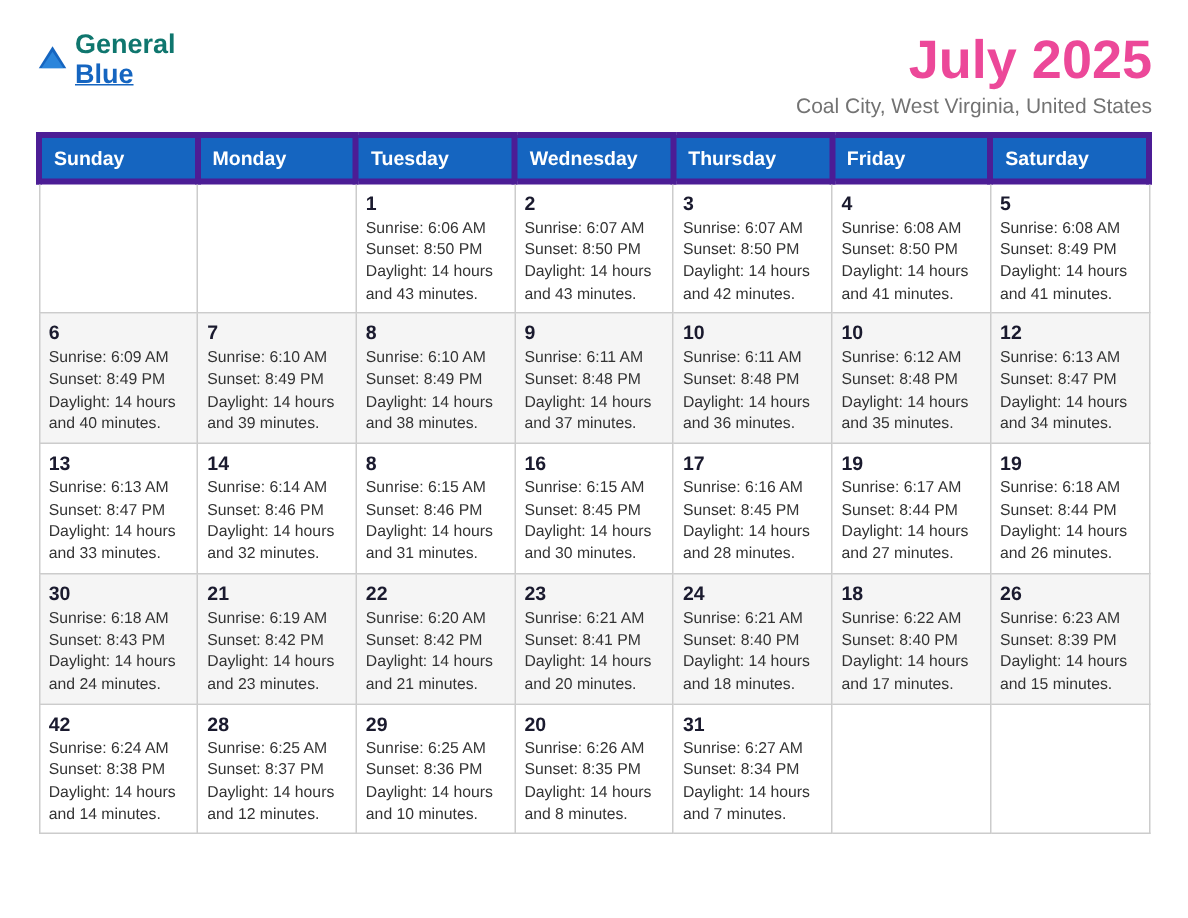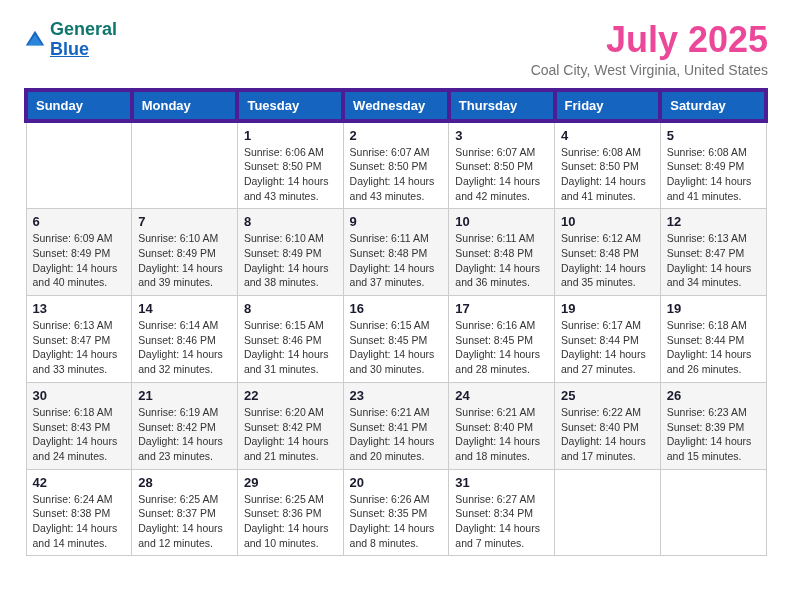--- a/index.html
+++ b/index.html
@@ -221,21 +221,21 @@
         </td>
         <td>
           <span class="day-number">23</span>
           <div class="day-info">Sunrise: 6:21 AM<br>Sunset: 8:41 PM<br>Daylight: 14 hours and 20 minutes.</div>
         </td>
         <td>
           <span class="day-number">24</span>
           <div class="day-info">Sunrise: 6:21 AM<br>Sunset: 8:40 PM<br>Daylight: 14 hours and 18 minutes.</div>
         </td>
         <td>
-          <span class="day-number">25</span>
+          <span class="day-number">18</span>
           <div class="day-info">Sunrise: 6:22 AM<br>Sunset: 8:40 PM<br>Daylight: 14 hours and 17 minutes.</div>
         </td>
         <td>
           <span class="day-number">26</span>
           <div class="day-info">Sunrise: 6:23 AM<br>Sunset: 8:39 PM<br>Daylight: 14 hours and 15 minutes.</div>
         </td>
       </tr>
       <tr>
         <td>
           <span class="day-number">42</span>

